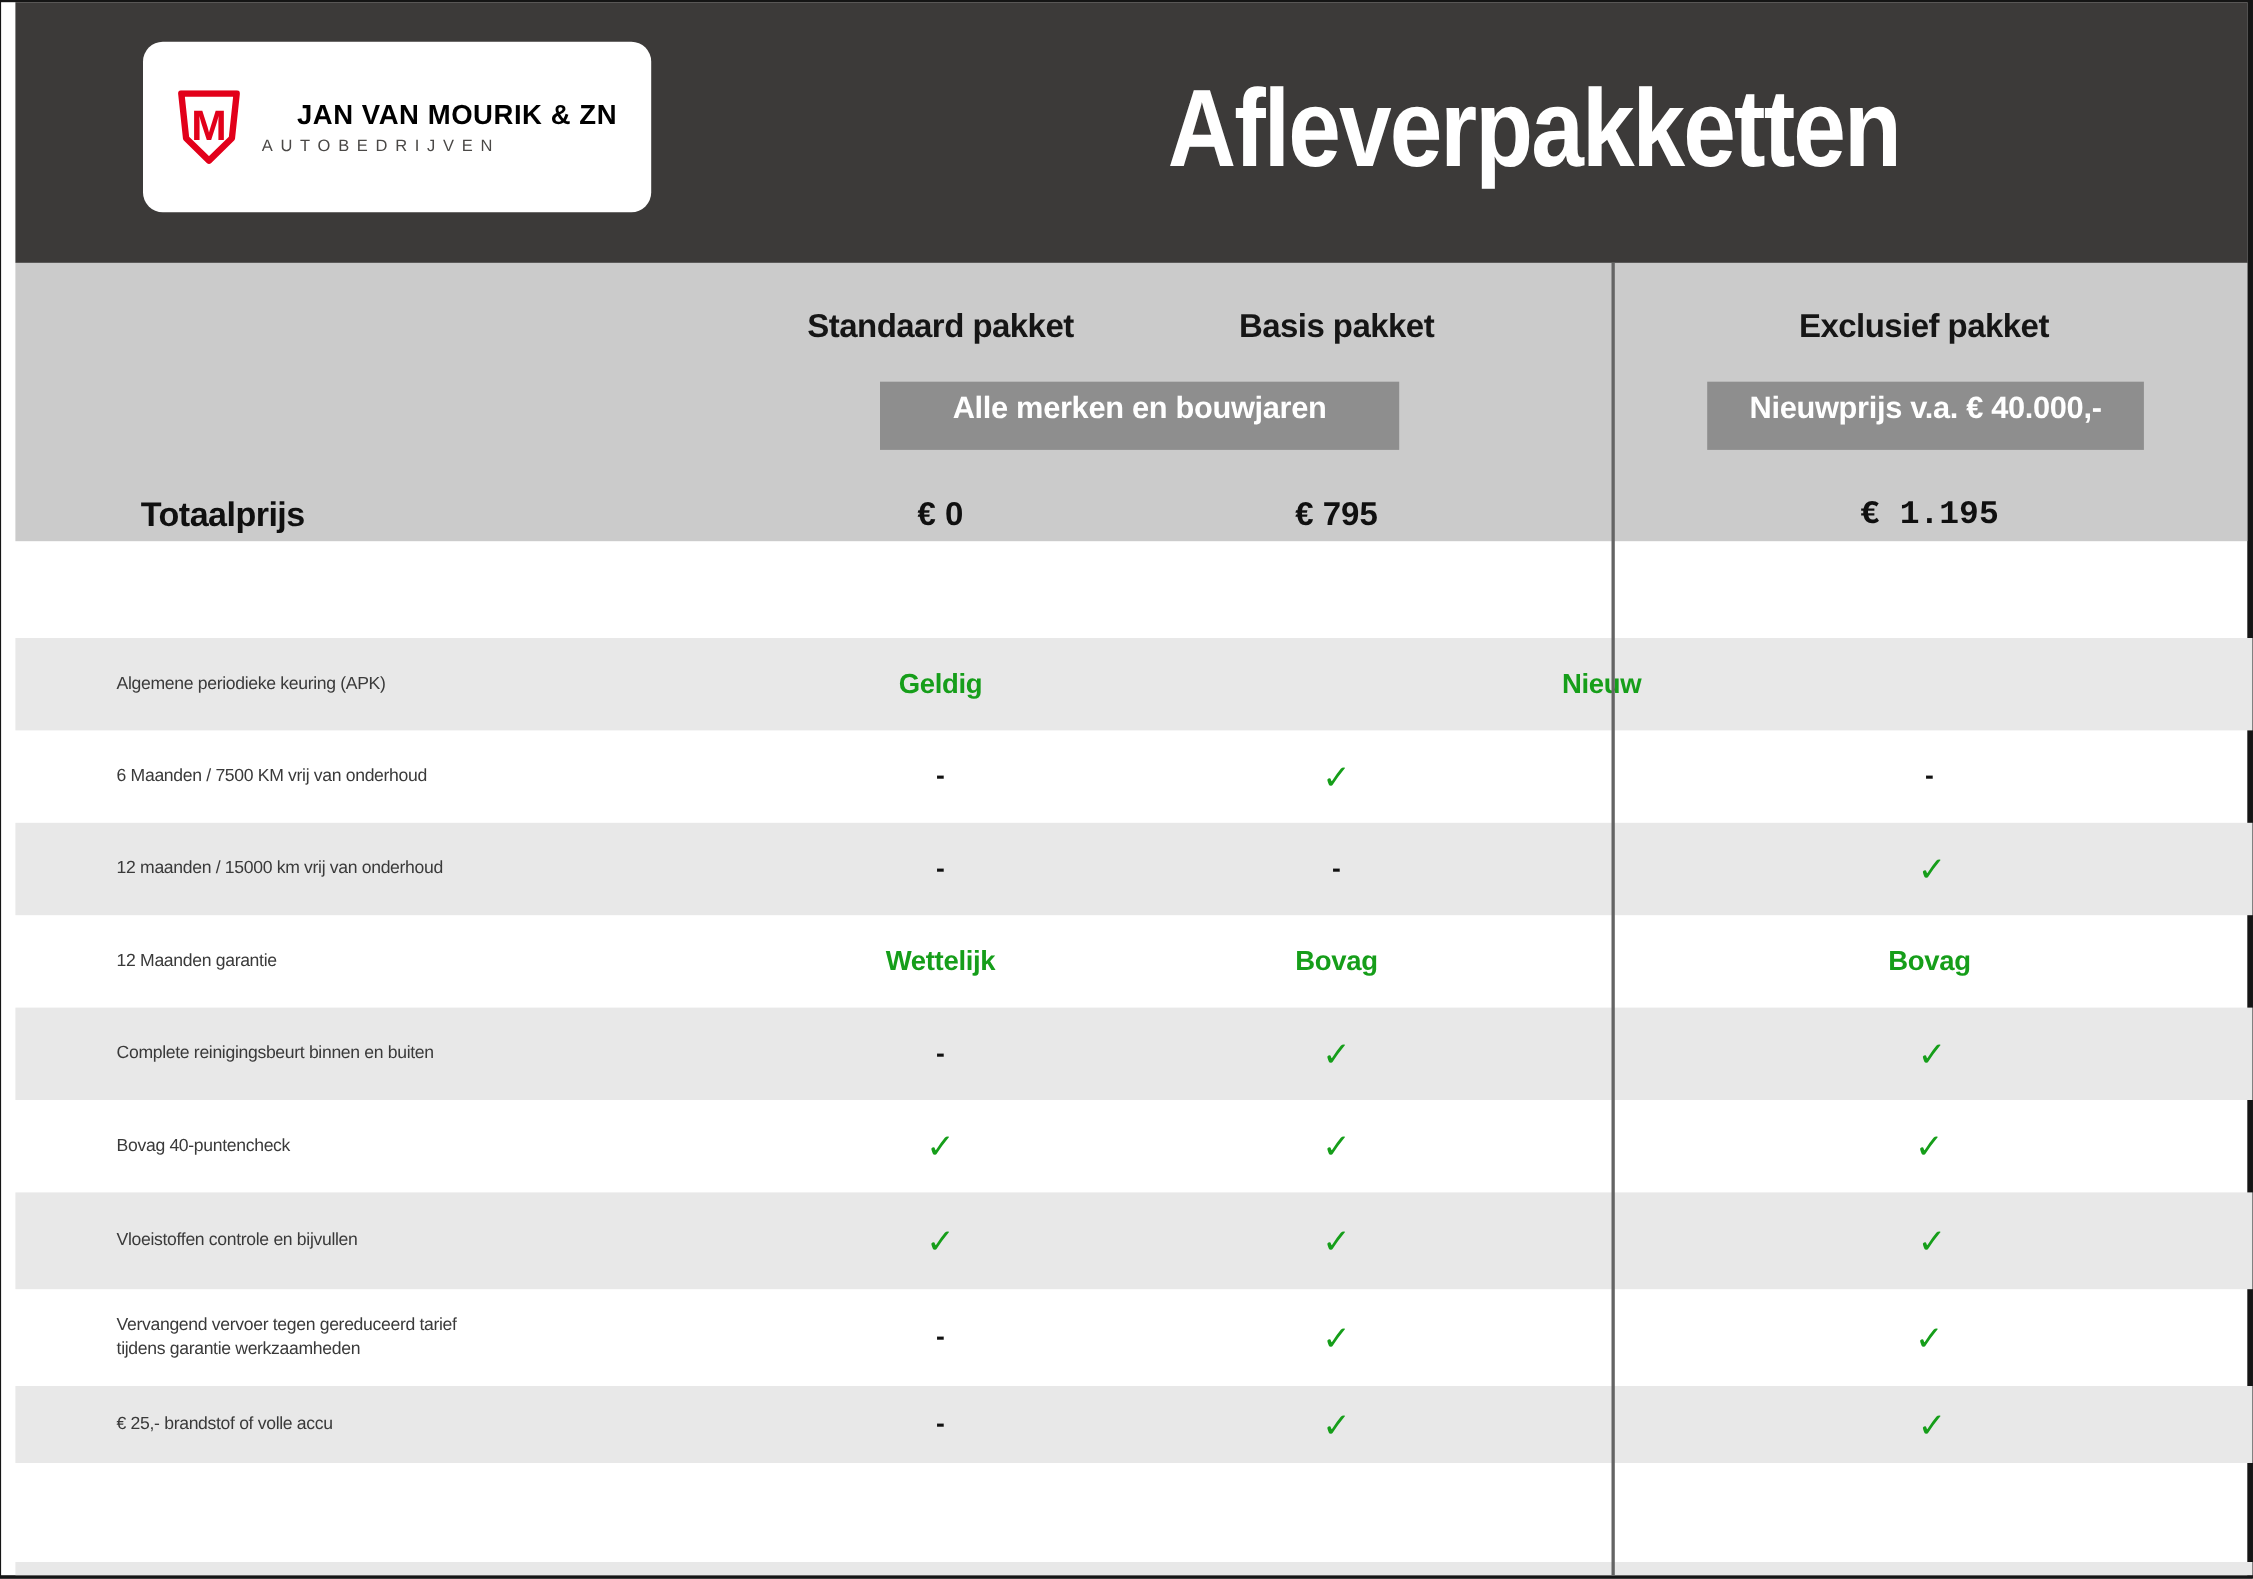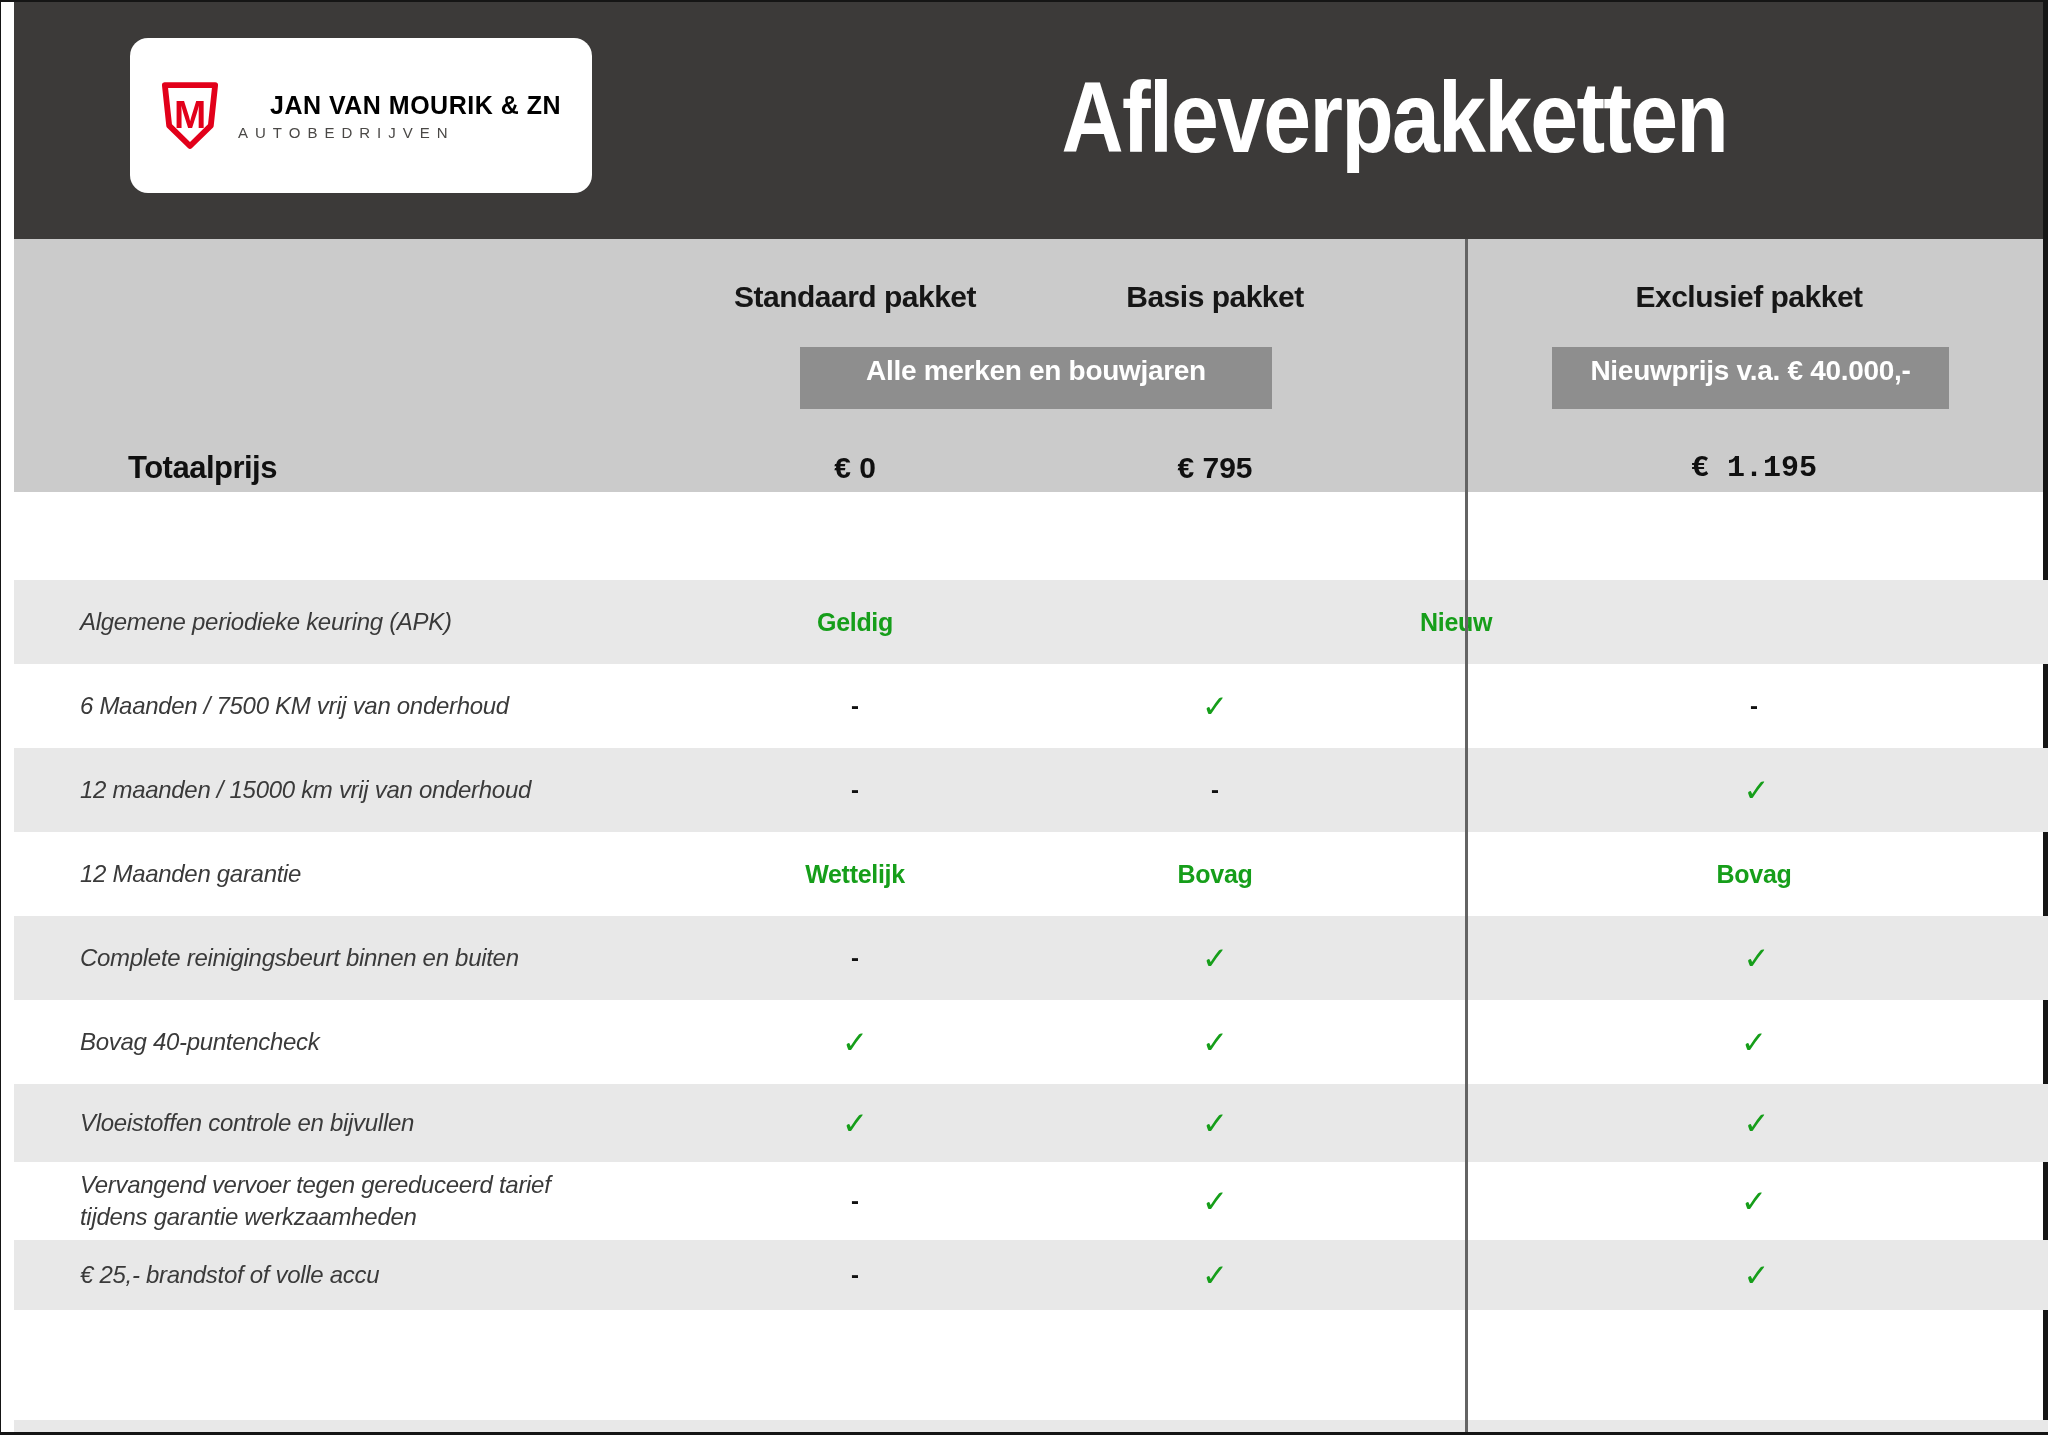--- a/index.html
+++ b/index.html
@@ -34,25 +34,25 @@
                font-weight:bold;font-size:31px;color:#101010;letter-spacing:-0.5px;}
   .total{position:absolute;top:206px;height:46px;line-height:46px;text-align:center;
          font-weight:bold;font-size:30px;color:#101010;}
   .total.std{left:686px;width:310px;}
   .total.basis{left:996px;width:410px;}
   .total.excl{left:1451px;right:0;font-family:Liberation Mono, monospace;}
 
   
   .rows{position:absolute;left:0;right:0;top:578px;}
   .row{display:grid;grid-template-columns:686px 310px 410px 45px 1fr;align-items:center;height:84px;}
-  .row:nth-child(7),.row:nth-child(8){height:78px;}
+  .row:nth-child(7),.row:nth-child(8){height:88px;}
   .row:nth-child(9){height:70px;}
   .row.gray{background:#e8e8e8;width:calc(100% + 5px);}
-  .lbl{padding-left:66px;font-size:24px;color:#3a3a3a;letter-spacing:-0.3px;
-       white-space:pre-line;line-height:1.35;font-style:italic;}
+  .lbl{padding-left:92px;font-size:16px;color:#3a3a3a;letter-spacing:-0.3px;
+       white-space:pre-line;line-height:1.35;}
   .cell{text-align:center;}
   .check{color:#169e1a;font-size:31px;line-height:1;}
   .dash{color:#111111;font-weight:bold;font-size:24px;line-height:1;}
   .green-text{color:#169e1a;font-weight:bold;font-size:25px;letter-spacing:-0.3px;white-space:nowrap;}
 
   
   .divider{position:absolute;left:1451px;width:3px;top:237px;bottom:0;background:#646464;z-index:6;}
   .bottom-strip{position:absolute;left:0;bottom:0;width:calc(100% + 5px);height:12px;background:#e8e8e8;}
 </style>
 </head>

